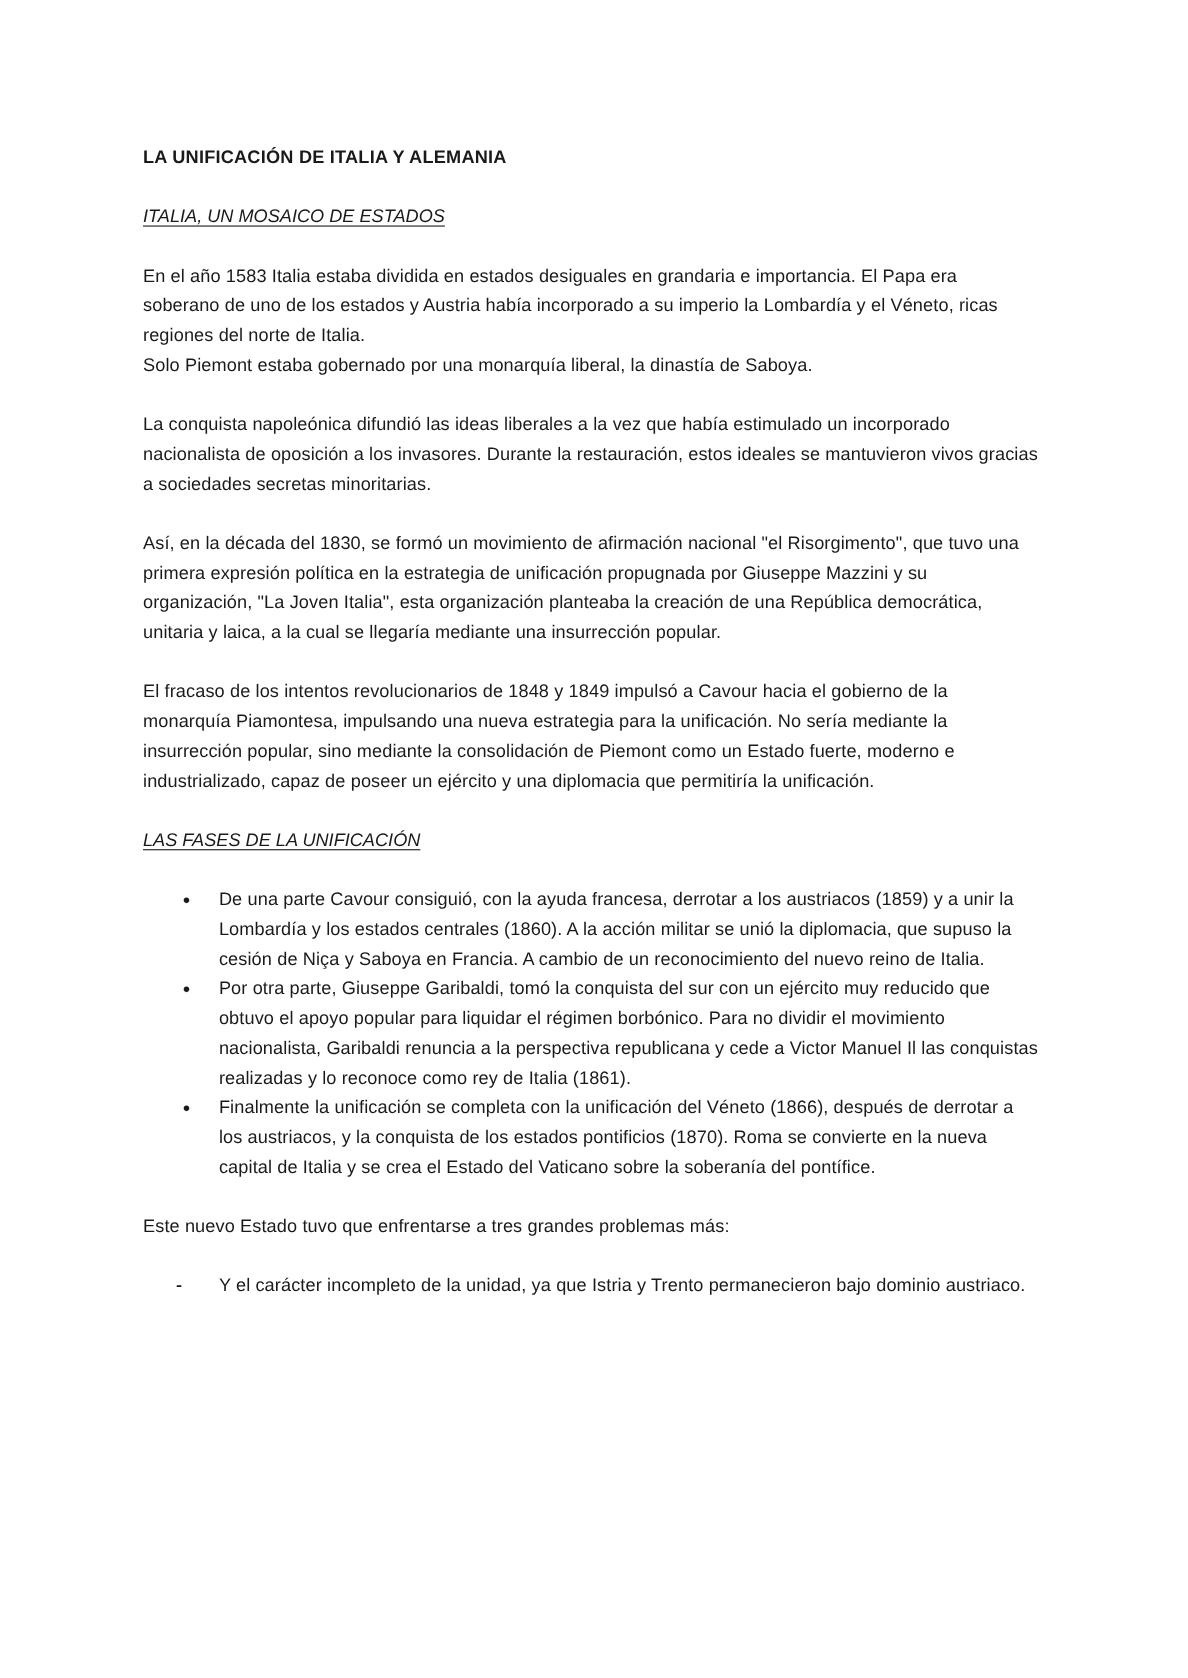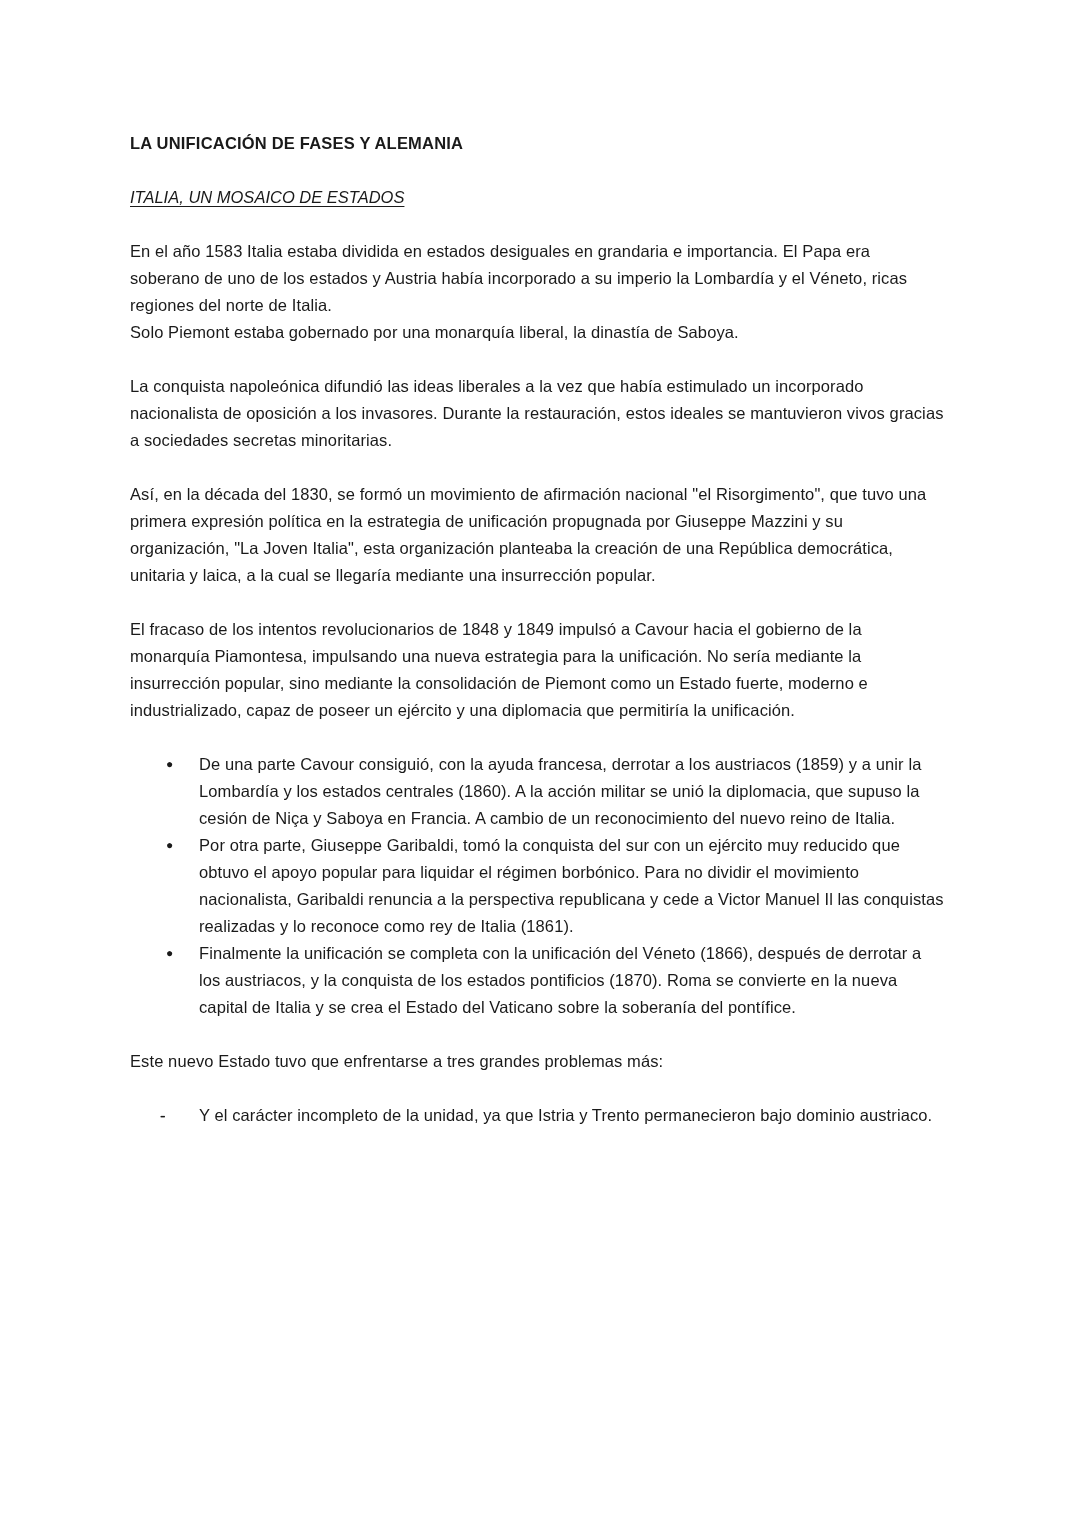--- a/index.html
+++ b/index.html
@@ -70,35 +70,36 @@
   .list-item .marker.dash {
     left: 30px;
     font-size: 16.5px;
   }
 </style>
 </head>
 <body>
 
 <div class="page">
 
-  <h1 class="doc-title">LA UNIFICACIÓN DE FASES Y ALEMANIA</h1>
+  <h1 class="doc-title">LA UNIFICACIÓN DE ITALIA Y ALEMANIA</h1>
 
   <h2 class="section-heading">ITALIA, UN MOSAICO DE ESTADOS</h2>
 
   <div class="para">
     <div class="para tight">En el año 1583 Italia estaba dividida en estados desiguales en grandaria e importancia. El Papa era soberano de uno de los estados y Austria había incorporado a su imperio la Lombardía y el Véneto, ricas regiones del norte de Italia.</div>
     <div class="para tight">Solo Piemont estaba gobernado por una monarquía liberal, la dinastía de Saboya.</div>
   </div>
 
   <p class="para">La conquista napoleónica difundió las ideas liberales a la vez que había estimulado un incorporado nacionalista de oposición a los invasores. Durante la restauración, estos ideales se mantuvieron vivos gracias a sociedades secretas minoritarias.</p>
 
   <p class="para">Así, en la década del 1830, se formó un movimiento de afirmación nacional "el Risorgimento", que tuvo una primera expresión política en la estrategia de unificación propugnada por Giuseppe Mazzini y su organización, "La Joven Italia", esta organización planteaba la creación de una República democrática, unitaria y laica, a la cual se llegaría mediante una insurrección popular.</p>
 
   <p class="para">El fracaso de los intentos revolucionarios de 1848 y 1849 impulsó a Cavour hacia el gobierno de la monarquía Piamontesa, impulsando una nueva estrategia para la unificación. No sería mediante la insurrección popular, sino mediante la consolidación de Piemont como un Estado fuerte, moderno e industrializado, capaz de poseer un ejército y una diplomacia que permitiría la unificación.</p>
 
+  <h2 class="section-heading">LAS FASES DE LA UNIFICACIÓN</h2>
 
   <div class="list">
     <div class="list-item">
       <span class="marker bullet">●</span>
       <span>De una parte Cavour consiguió, con la ayuda francesa, derrotar a los austriacos (1859) y a unir la Lombardía y los estados centrales (1860). A la acción militar se unió la diplomacia, que supuso la cesión de Niça y Saboya en Francia. A cambio de un reconocimiento del nuevo reino de Italia.</span>
     </div>
     <div class="list-item">
       <span class="marker bullet">●</span>
       <span>Por otra parte, Giuseppe Garibaldi, tomó la conquista del sur con un ejército muy reducido que obtuvo el apoyo popular para liquidar el régimen borbónico. Para no dividir el movimiento nacionalista, Garibaldi renuncia a la perspectiva republicana y cede a Victor Manuel Il las conquistas realizadas y lo reconoce como rey de Italia (1861).</span>
     </div>

